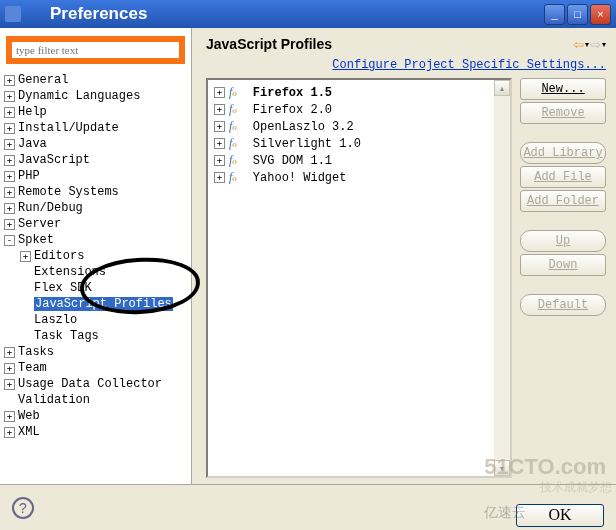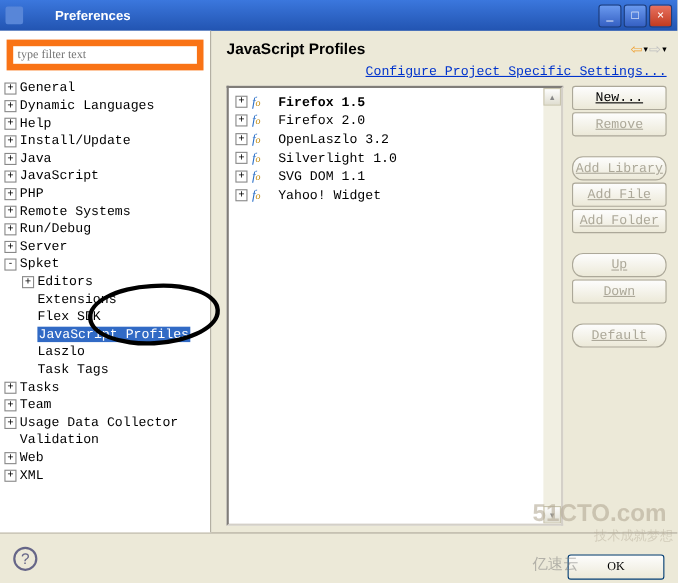--- a/index.html
+++ b/index.html
@@ -1,20 +1,20 @@
 <!DOCTYPE html>
 <html><head>
   <meta charset="utf-8">
   <style>
     * { box-sizing: border-box; margin: 0; padding: 0; }
     body { font-family: Tahoma, sans-serif; font-size: 11px; background: #ece9d8; width: 616px; height: 530px; overflow: hidden; position: relative; }
     
     .titlebar { height: 28px; background: linear-gradient(to bottom, #3b77dd, #2254b1); color: #fff; display: flex; align-items: center; padding: 0 5px; }
     .titlebar-icon { width: 16px; height: 16px; background: #5886d8; border-radius: 2px; margin-right: 5px; }
-    .titlebar-title { flex: 1; font-weight: bold; font-size: 12px; padding-left: 24px; }
+    .titlebar-title { flex: 1; font-weight: bold; font-size: 17px; padding-left: 24px; }
     .titlebar-buttons { display: flex; gap: 2px; }
     .titlebar-btn { width: 21px; height: 21px; background: linear-gradient(to bottom, #6a9aef, #3560c3); border: 1px solid #1e3d7a; border-radius: 3px; color: #fff; display: flex; align-items: center; justify-content: center; font-size: 11px; cursor: pointer; }
     .titlebar-btn.close { background: linear-gradient(to bottom, #e87260, #c23a1f); }
     
     .content-area { display: flex; height: 456px; }
     
     .left-panel { width: 192px; background: #fff; border-right: 1px solid #aca899; display: flex; flex-direction: column; }
     .filter-box { padding: 8px 6px; }
     .filter-input { width: 100%; border: 6px solid #f97316; padding: 2px 4px; font-size: 11px; color: #888; font-family: Tahoma; }
     .tree { overflow: auto; flex: 1; padding: 0 4px; }
@@ -51,21 +51,21 @@
     .sb-track { flex: 1; }
     
     .button-col { width: 86px; display: flex; flex-direction: column; gap: 2px; }
     .btn { height: 22px; background: linear-gradient(to bottom, #fdfdfd, #ece9d8); border: 1px solid #aca899; border-radius: 3px; font-family: "Courier New", monospace; font-size: 12px; cursor: pointer; text-decoration: underline; color: #000; }
     .btn.disabled { color: #aca899; cursor: default; }
     .gap-lg { margin-top: 16px; border-radius: 10px; }
     
     .bottom-bar { height: 46px; border-top: 1px solid #aca899; display: flex; align-items: center; padding: 0 12px; }
     .help-icon { width: 22px; height: 22px; border: 2px solid #668; border-radius: 50%; display: flex; align-items: center; justify-content: center; font-size: 14px; color: #668; cursor: pointer; }
     .bottom-spacer { flex: 1; }
-    .ok-btn { width: 88px; height: 23px; background: linear-gradient(to bottom, #fdfdfd, #ece9d8); border: 1px solid #003c74; border-radius: 3px; font-family: Tahoma; font-size: 11px; cursor: pointer; margin-top: 15px; }
+    .ok-btn { width: 88px; height: 23px; background: linear-gradient(to bottom, #fdfdfd, #ece9d8); border: 1px solid #003c74; border-radius: 3px; font-family: Tahoma; font-size: 16px; cursor: pointer; margin-top: 15px; }
     
     .watermark { position: absolute; right: 10px; bottom: 50px; color: rgba(180,170,150,.6); font-size: 22px; font-weight: bold; pointer-events: none; }
     .watermark2 { position: absolute; right: 4px; bottom: 34px; color: rgba(180,170,150,.45); font-size: 12px; pointer-events: none; }
     .watermark-cn { position: absolute; right: 90px; bottom: 8px; color: rgba(120,120,120,.5); font-size: 14px; pointer-events: none; }
   </style>
 </head>
 <body>
 
 <div class="titlebar">
   <div class="titlebar-icon"></div>

